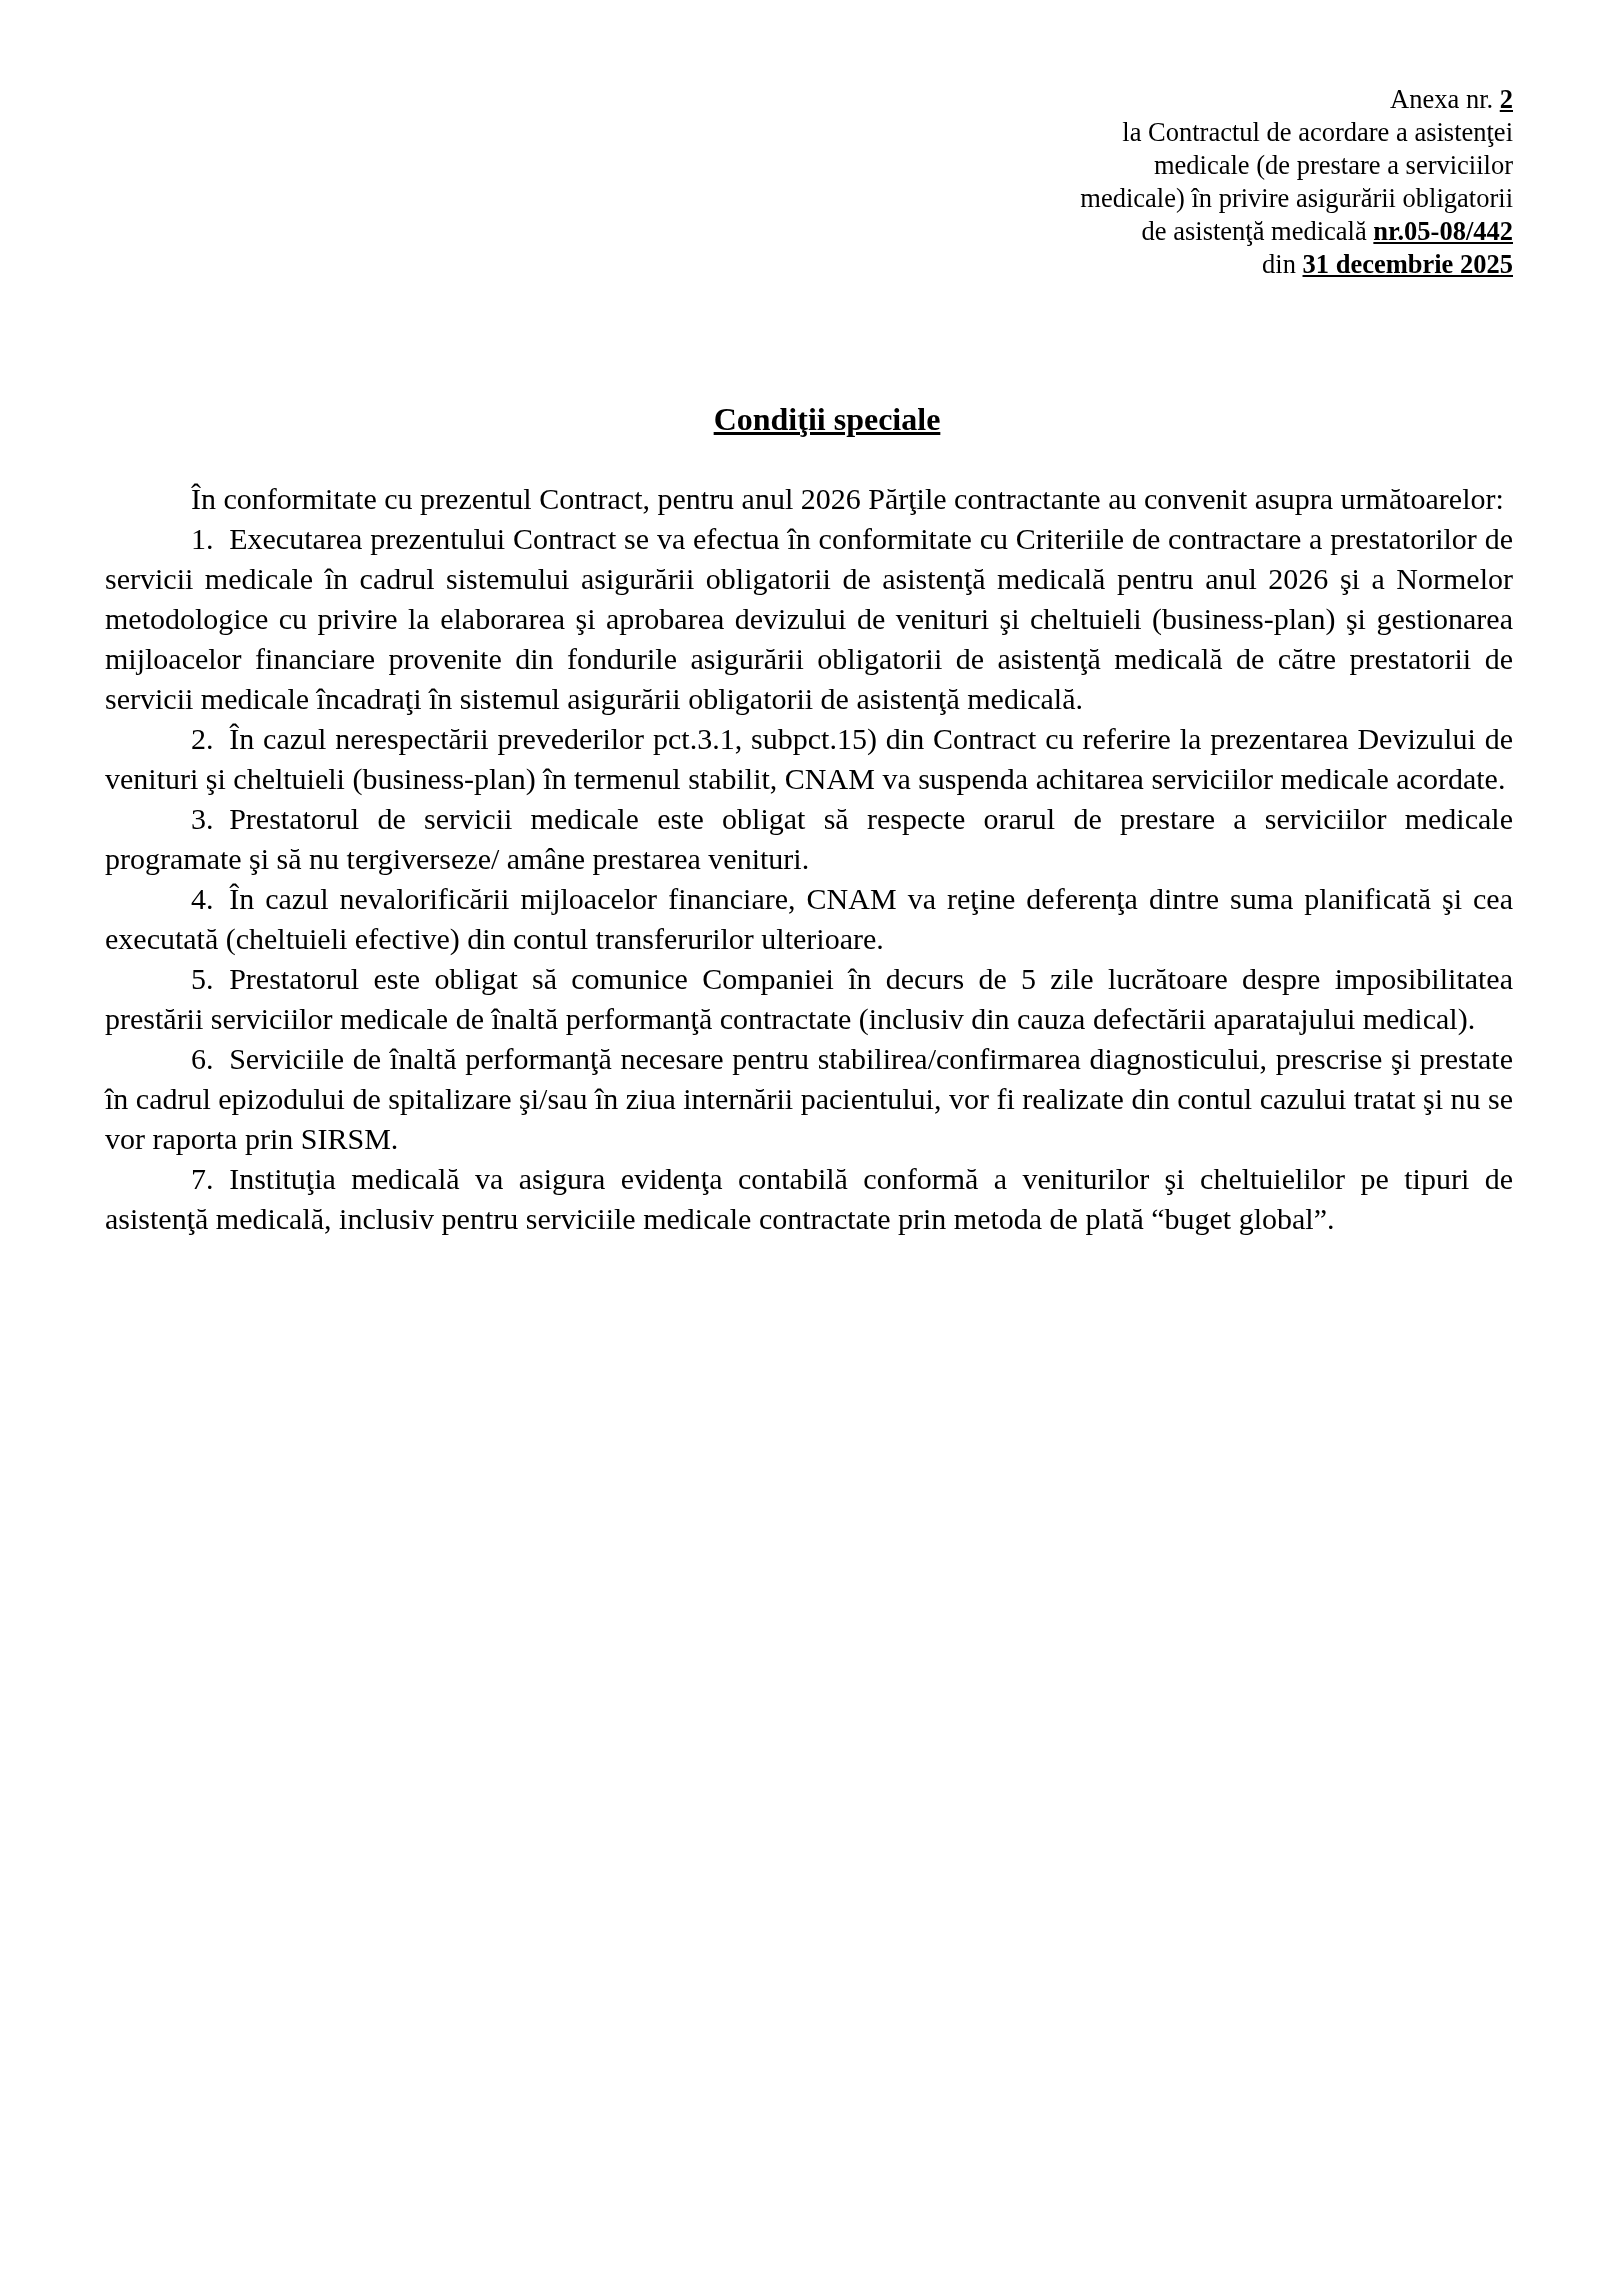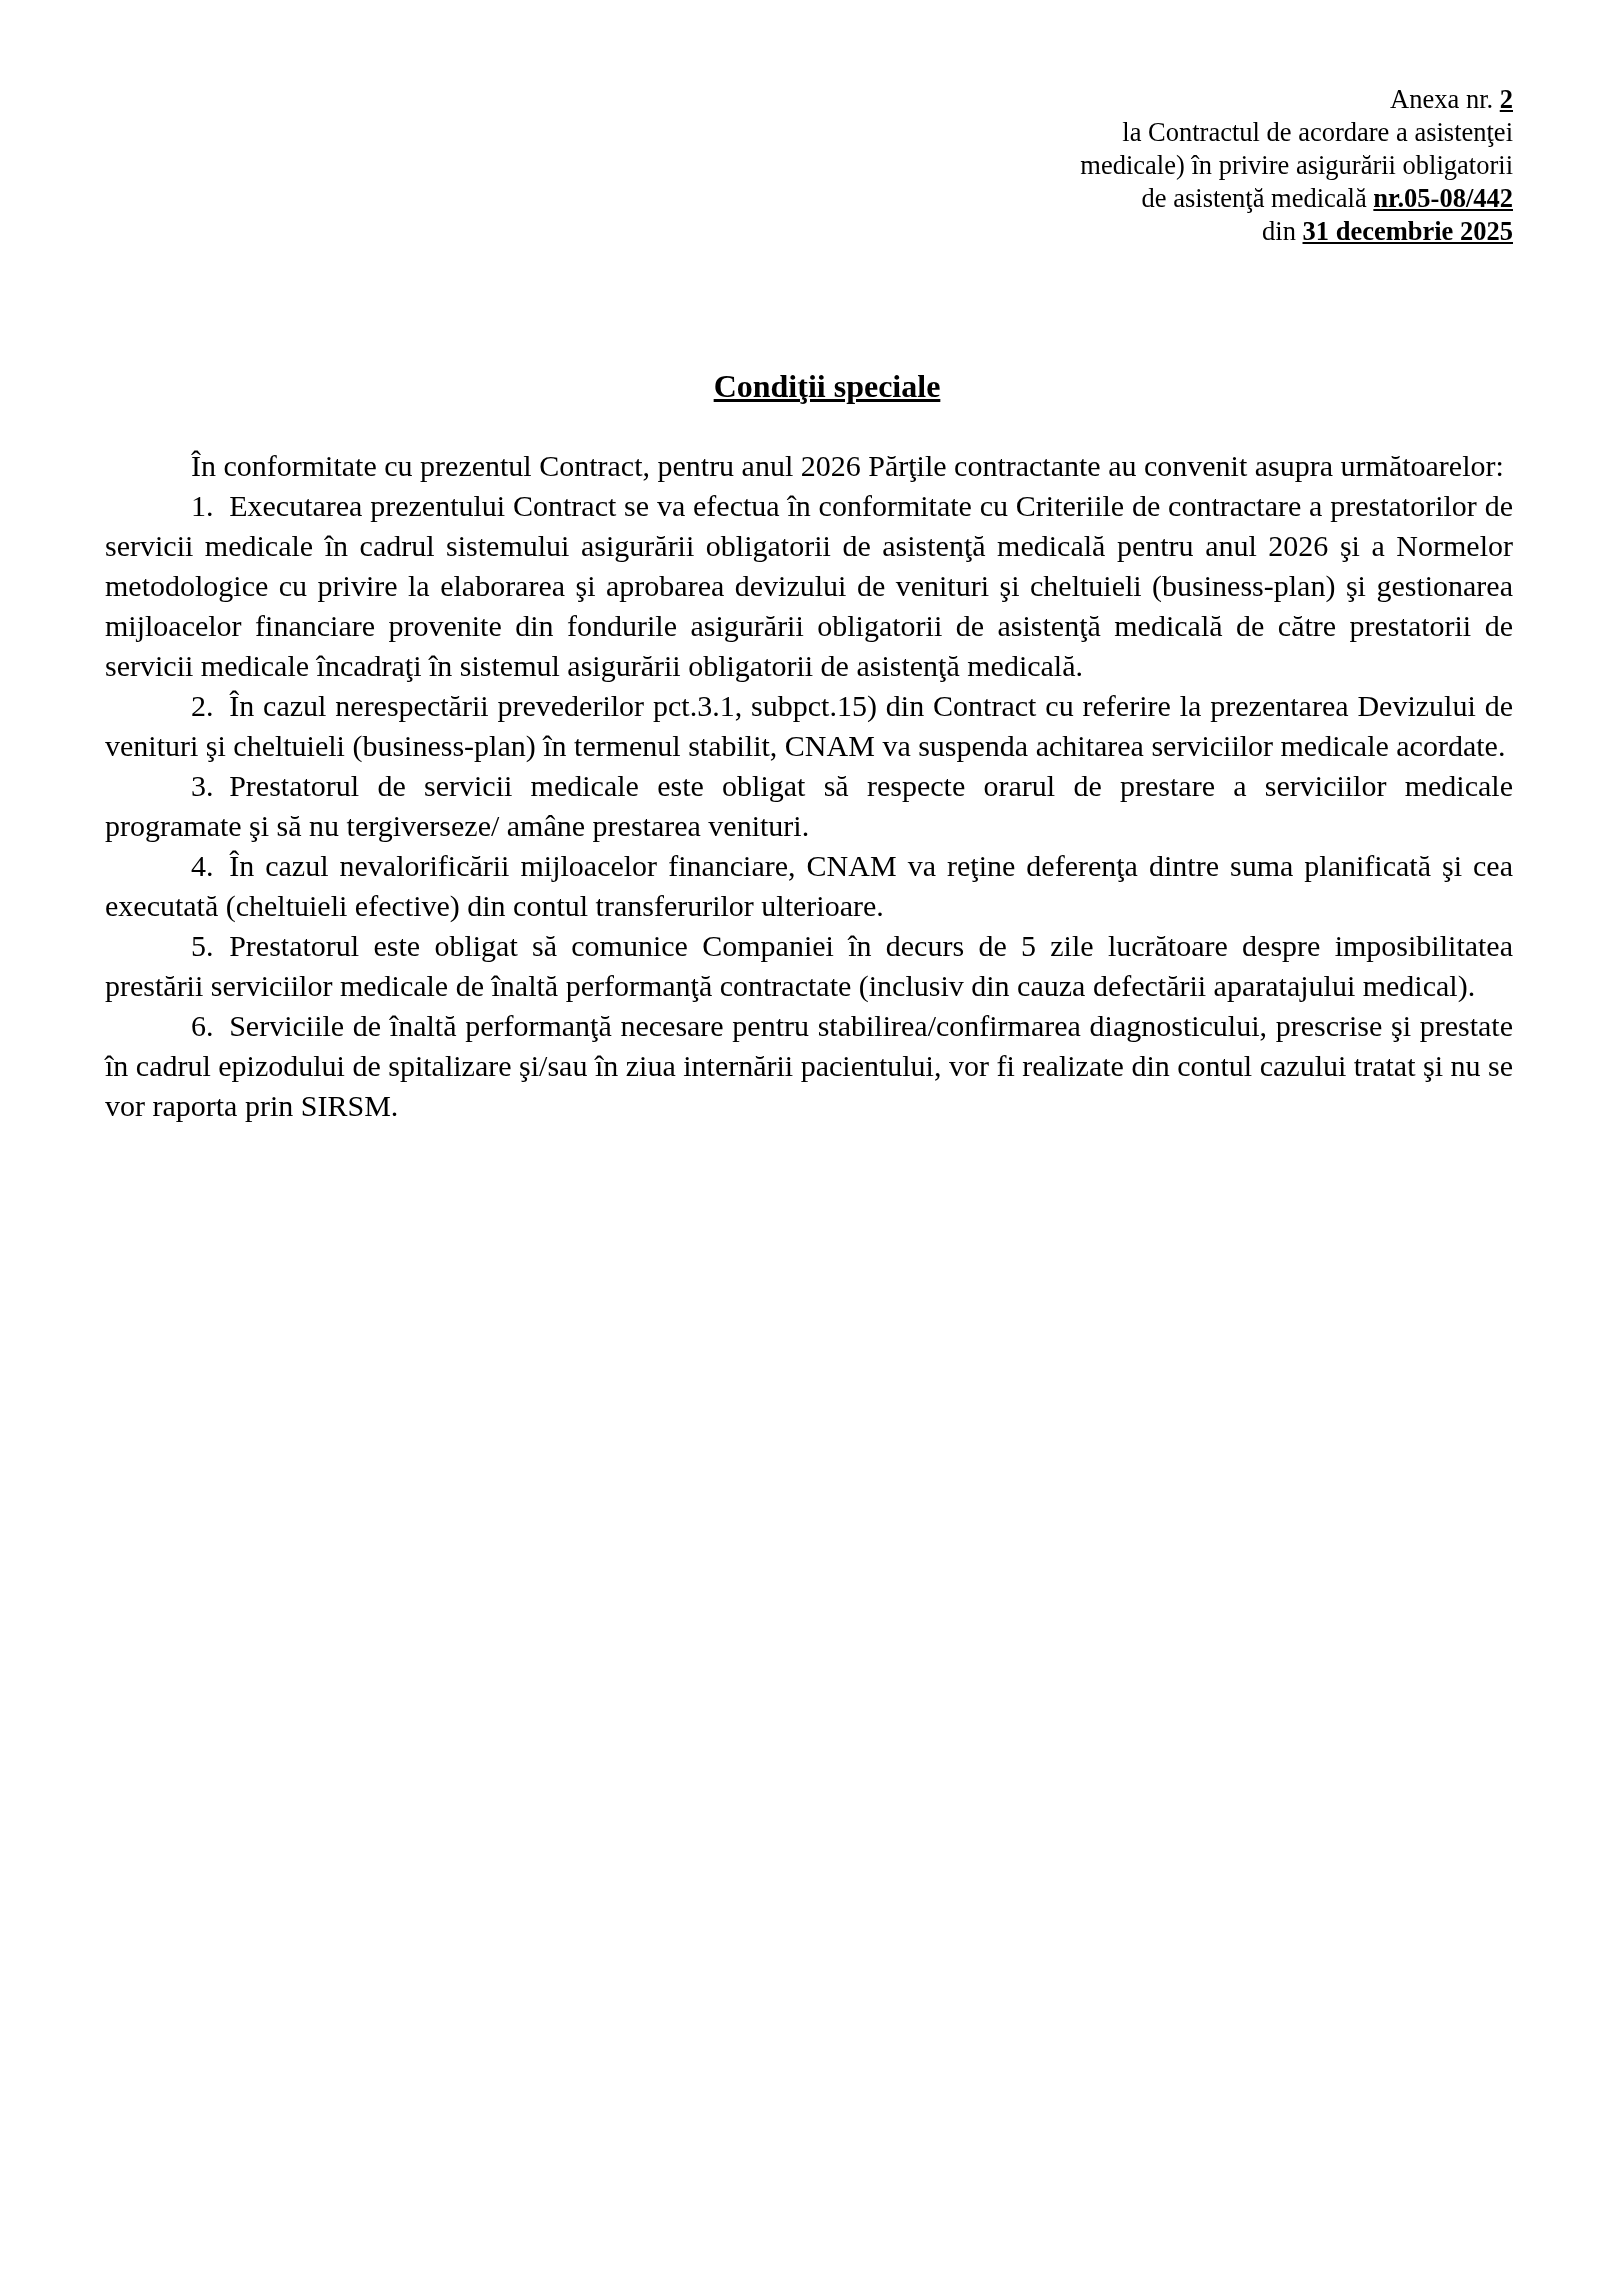--- a/index.html
+++ b/index.html
@@ -51,20 +51,21 @@
   }
 </style>
 </head>
 <body>
 
 <div class="page">
 
   <div class="annex-header">
     <div class="h-line"><span>Anexa nr. </span><span class="strong">2</span></div>
     <div class="h-line"><span>la Contractul de acordare a asistenţei</span><span class="strong"></span></div>
+    <div class="h-line"><span>medicale (de prestare a serviciilor</span><span class="strong"></span></div>
     <div class="h-line"><span>medicale) în privire asigurării obligatorii</span><span class="strong"></span></div>
     <div class="h-line"><span>de asistenţă medicală </span><span class="strong">nr.05-08/442</span></div>
     <div class="h-line"><span>din </span><span class="strong">31 decembrie 2025</span></div>
   </div>
 
   <h1 class="doc-title"><span class="title-text">Condiţii speciale</span></h1>
 
   <div class="body-text">
     <p class="para">În conformitate cu prezentul Contract, pentru anul 2026 Părţile contractante au convenit asupra următoarelor:</p>
 
@@ -73,16 +74,17 @@
     <p class="para"><span class="num">2.</span><span>În cazul nerespectării prevederilor pct.3.1, subpct.15) din Contract cu referire la prezentarea Devizului de venituri şi cheltuieli (business-plan) în termenul stabilit, CNAM va suspenda achitarea serviciilor medicale acordate.</span></p>
 
     <p class="para"><span class="num">3.</span><span>Prestatorul de servicii medicale este obligat să respecte orarul de prestare a serviciilor medicale programate şi să nu tergiverseze/ amâne prestarea venituri.</span></p>
 
     <p class="para"><span class="num">4.</span><span>În cazul nevalorificării mijloacelor financiare, CNAM va reţine deferenţa dintre suma planificată şi cea executată (cheltuieli efective) din contul transferurilor ulterioare.</span></p>
 
     <p class="para"><span class="num">5.</span><span>Prestatorul este obligat să comunice Companiei în decurs de 5 zile lucrătoare despre imposibilitatea prestării serviciilor medicale de înaltă performanţă contractate (inclusiv din cauza defectării aparatajului medical).</span></p>
 
     <p class="para"><span class="num">6.</span><span>Serviciile de înaltă performanţă necesare pentru stabilirea/confirmarea diagnosticului, prescrise şi prestate în cadrul epizodului de spitalizare şi/sau în ziua internării pacientului, vor fi realizate din contul cazului tratat şi nu se vor raporta prin SIRSM.</span></p>
 
+    <p class="para"><span class="num">7.</span><span>Instituţia medicală va asigura evidenţa contabilă conformă a veniturilor şi cheltuielilor pe tipuri de asistenţă medicală, inclusiv pentru serviciile medicale contractate prin metoda de plată “buget global”.</span></p>
   </div>
 
 </div>
 
 
 </body></html>

